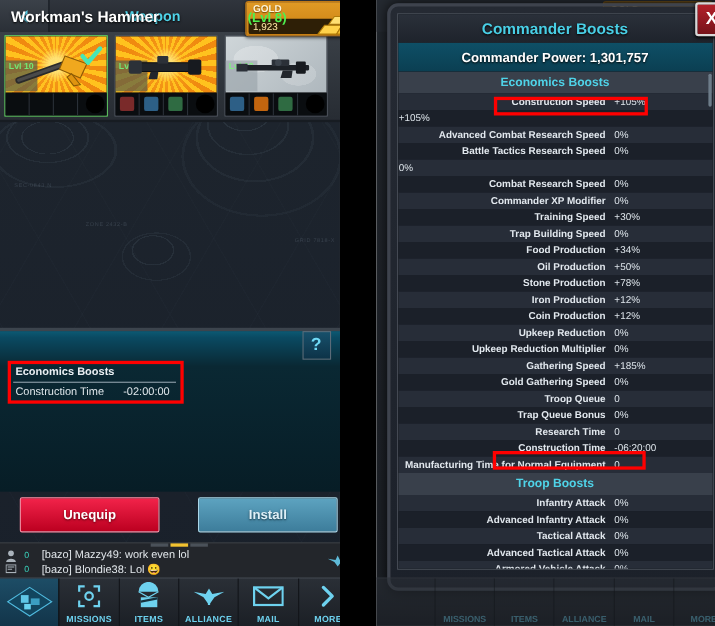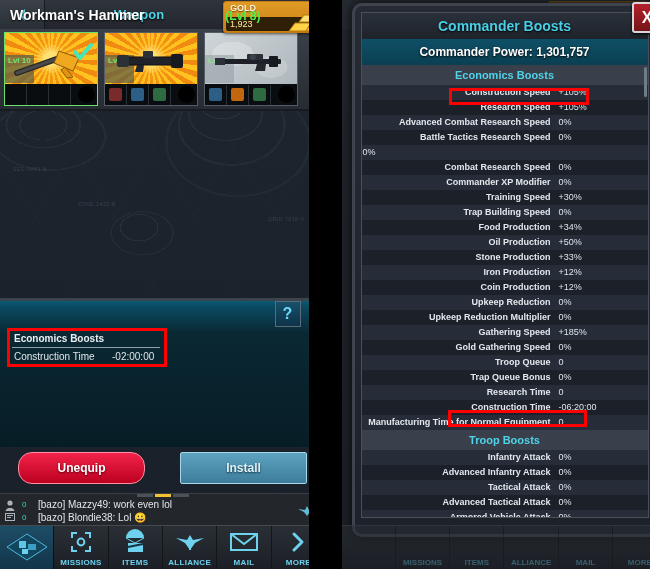--- a/index.html
+++ b/index.html
@@ -74,21 +74,21 @@
   .dlvl{position:absolute;right:48px;top:9px;color:#4ef04e;font-size:12px;font-weight:bold;}
   .qbtn{position:absolute;right:8px;top:5px;width:24px;height:24px;background:linear-gradient(#17506b,#0d3348);
     border:1px solid #5b6b78;display:flex;align-items:center;justify-content:center;color:#6fd9f5;font-size:16px;font-weight:bold;}
   .redbox{position:absolute;border:3px solid #ff0000;box-sizing:border-box;pointer-events:none;z-index:20;}
   .dsec{position:absolute;left:14px;top:333px;z-index:7;color:#e9eef2;font-size:10px;font-weight:bold;}
   .dsecline{position:absolute;left:12px;top:347px;width:148px;height:1px;background:#8fa0ab;z-index:7;}
   .drow-l{position:absolute;left:14px;top:351px;z-index:7;color:#dfe6ea;font-size:10px;}
   .drow-v{position:absolute;left:112px;top:351px;z-index:7;color:#dfe6ea;font-size:10px;}
 
   .unequip{position:absolute;left:18px;top:452px;width:125px;height:30px;z-index:7;
-    background:linear-gradient(#f2234a,#bc0020);border:1px solid #ff8fa5;border-radius:14px;
+    background:linear-gradient(#f2234a,#bc0020);border:1px solid #ff8fa5;border-radius:2px;
     color:#fff;font-size:12px;font-weight:bold;display:flex;align-items:center;justify-content:center;text-shadow:0 1px 2px #5a000f;}
   .install{position:absolute;left:180px;top:452px;width:125px;height:30px;z-index:7;
     background:linear-gradient(#5da3c0,#3d7d9b);border:1px solid #a9d6e8;border-radius:2px;
     color:#dff0f8;font-size:12px;font-weight:bold;display:flex;align-items:center;justify-content:center;text-shadow:0 1px 2px #14303f;}
 
   .chat{position:absolute;left:0;top:493px;width:325px;height:32px;background:#23262b;border-top:1px solid #3a3f45;z-index:7;}
   .chat-tabs{position:absolute;top:0;left:137px;width:52px;height:3px;display:flex;gap:2px;}
   .ct{height:3px;width:16px;background:#4a5159;}
   .ct.on{background:#f2c230;}
   .chat-ic{position:absolute;left:5px;font-size:10px;color:#aab3bb;}
@@ -374,21 +374,20 @@
         <div class="m-title">Commander Boosts</div>
         <div class="m-power">Commander Power: 1,301,757</div>
         <div class="m-list">
 
           <div class="sechead">Economics Boosts</div>
           <div class="row odd">
               <span class="rl">Construction Speed</span>
               <span class="rv">+105%</span>
             </div>
           <div class="row even">
-              <span class="rl">Research Speed</span>
               <span class="rv">+105%</span>
             </div>
           <div class="row odd">
               <span class="rl">Advanced Combat Research Speed</span>
               <span class="rv">0%</span>
             </div>
           <div class="row even">
               <span class="rl">Battle Tactics Research Speed</span>
               <span class="rv">0%</span>
             </div>
@@ -414,21 +413,21 @@
           <div class="row even">
               <span class="rl">Food Production</span>
               <span class="rv">+34%</span>
             </div>
           <div class="row odd">
               <span class="rl">Oil Production</span>
               <span class="rv">+50%</span>
             </div>
           <div class="row even">
               <span class="rl">Stone Production</span>
-              <span class="rv">+33%</span>
+              <span class="rv">+78%</span>
             </div>
           <div class="row odd">
               <span class="rl">Iron Production</span>
               <span class="rv">+12%</span>
             </div>
           <div class="row even">
               <span class="rl">Coin Production</span>
               <span class="rv">+12%</span>
             </div>
           <div class="row odd">

